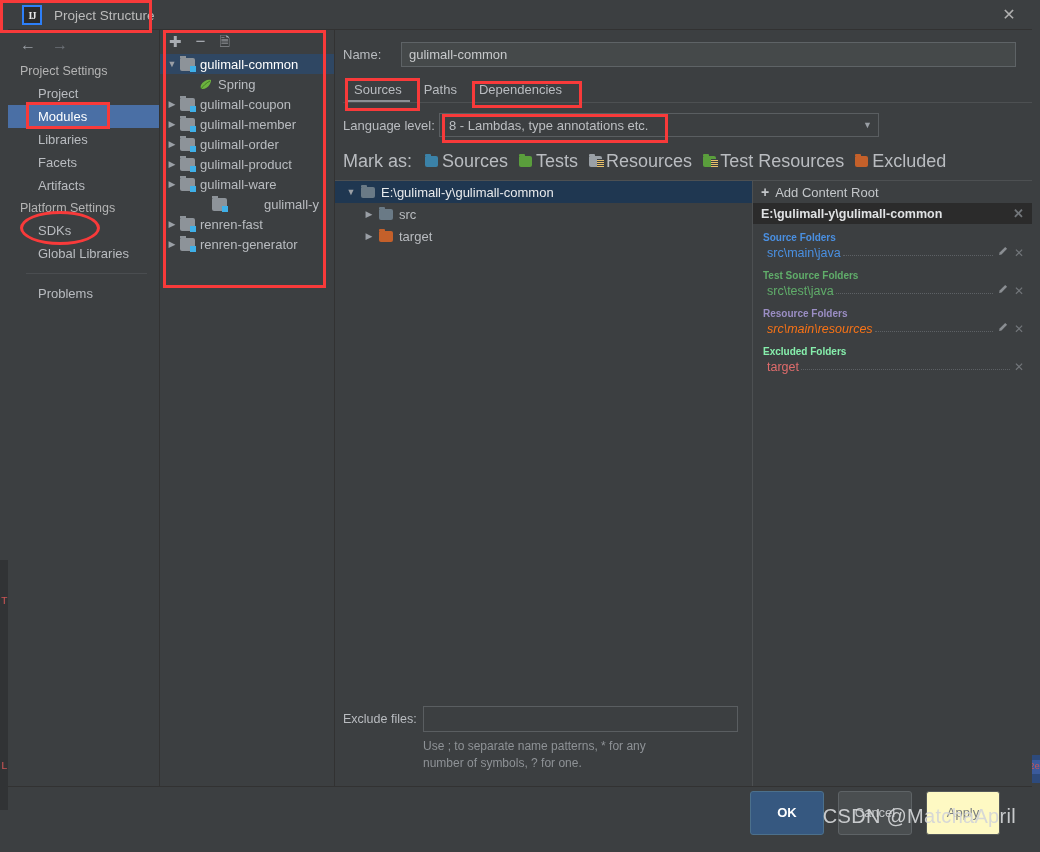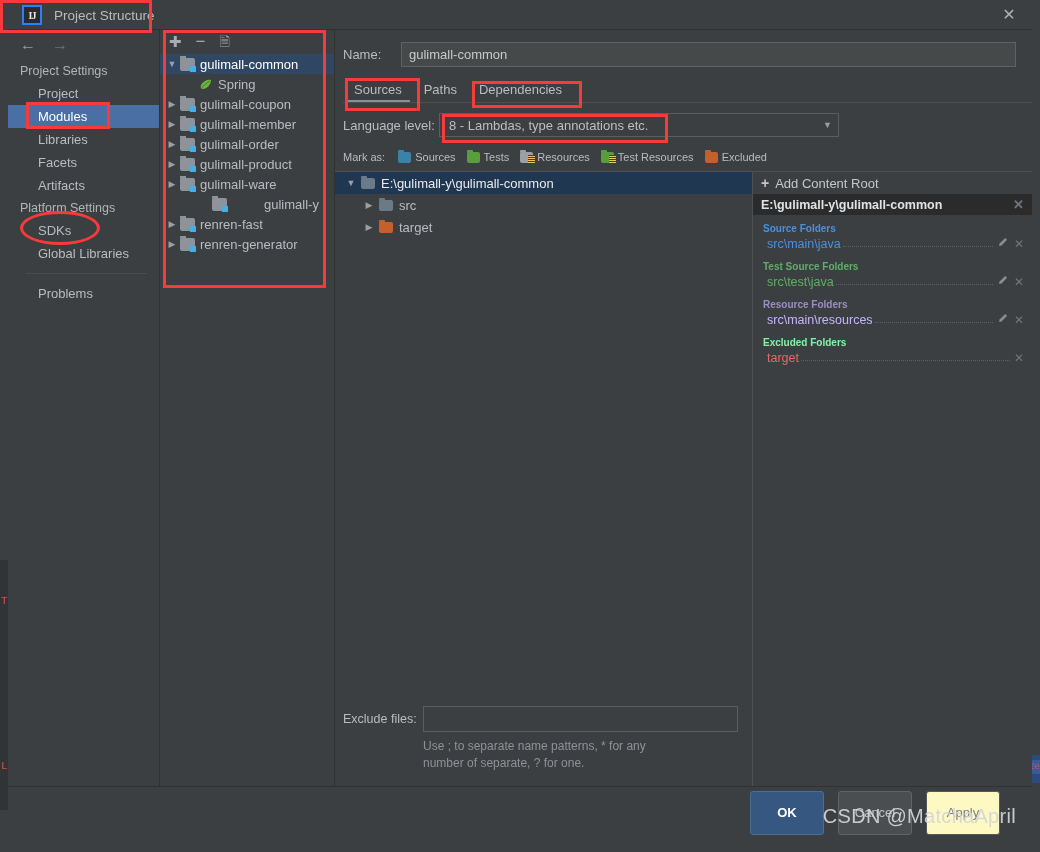--- a/index.html
+++ b/index.html
@@ -104,28 +104,28 @@
     font-size:13px; color:#b9bcc0; padding:3px 11px 6px 11px; cursor:pointer; position:relative;
   }
   .tab.active::after {
     content:""; position:absolute; left:3px; right:3px; bottom:0; height:3px; background:#8a8f94;
   }
   .tabs-underline { position:absolute; left:8px; right:0; bottom:0; height:1px; background:#4d5052; }
 
   .lang-row { display:flex; align-items:center; padding:10px 16px 8px 8px; flex:none; }
   .lang-label { font-size:13px; color:#b9bcc0; width:96px; flex:none; }
   .lang-combo {
-    width:400px; height:24px; background:#3c3f41; border:1px solid #5a5e61;
+    width:440px; height:24px; background:#3c3f41; border:1px solid #5a5e61;
     display:flex; align-items:center; justify-content:space-between;
     padding:0 6px 0 9px; cursor:pointer;
   }
   .lang-value { font-size:13px; color:#bcbfc2; }
   .combo-caret { font-size:9px; color:#9a9fa5; }
 
-  .markas-row { display:flex; align-items:center; padding:6px 0 8px 8px; gap:5px; flex:none; font-size:11px; color:#b9bcc0; }
+  .markas-row { display:flex; align-items:center; padding:6px 0 8px 8px; gap:5px; flex:none; font-size:18px; color:#b9bcc0; }
   .markas-label { margin-right:8px; }
   .markas-item { display:flex; align-items:center; gap:4px; cursor:pointer; margin-right:6px; }
   .mk-folder { width:13px; height:11px; border-radius:1px 2px 2px 2px; position:relative; flex:none; }
   .mk-folder::before { content:""; position:absolute; left:0; top:-2px; width:6px; height:2px; border-radius:1px 1px 0 0; background:inherit; }
   .mk-lines { position:absolute; right:-2px; bottom:-1px; width:7px; height:9px; background:#e8c06a;
               background-image:repeating-linear-gradient(to bottom,#3c3f41 0 1px,#e8c06a 1px 2px); }
 
   .lower { flex:1; display:flex; min-height:0; border-top:1px solid #4d5052; }
 
   
@@ -372,21 +372,21 @@
                 </div>
               </div>
 
             <div class="exclude-area">
               <div class="ex-row">
                 <span class="ex-label">Exclude files:</span>
                 <input class="ex-input" value="" style="">
               </div>
               <div class="ex-hint">
                 <span>Use ; to separate name patterns, * for any number of</span>
-                <span>separate, ? for one.</span>
+                <span>symbols, ? for one.</span>
               </div>
             </div>
           </div>
 
           <div class="roots-panel">
             <div class="add-root">
               <span class="add-plus">+</span>
               <span>Add Content Root</span>
             </div>
             <div class="root-head">
@@ -412,21 +412,21 @@
                     <span class="fold-dots"></span>
                     <span class="pencil"><svg width="11" height="11" viewBox="0 0 11 11">
                         <path d="M8.2.9l1.9 1.9-5.6 5.6-2.4.5.5-2.4z" fill="#8a8e92"></path>
                       </svg></span>
                     <span class="fold-x">✕</span>
                   </div>
                 </div>
                 <div class="fold-sec">
                   <div class="fold-title" style="color: rgb(155, 142, 196);">Resource Folders</div>
                   <div class="fold-item">
-                    <span class="fold-name" style="color: #c4b5fd;">src\main\resources</span>
+                    <span class="fold-name" style="color: #f97316; font-style: italic;">src\main\resources</span>
                     <span class="fold-dots"></span>
                     <span class="pencil"><svg width="11" height="11" viewBox="0 0 11 11">
                         <path d="M8.2.9l1.9 1.9-5.6 5.6-2.4.5.5-2.4z" fill="#8a8e92"></path>
                       </svg></span>
                     <span class="fold-x">✕</span>
                   </div>
                 </div>
                 <div class="fold-sec">
                   <div class="fold-title" style="color: #86efac;">Excluded Folders</div>
                   <div class="fold-item">

